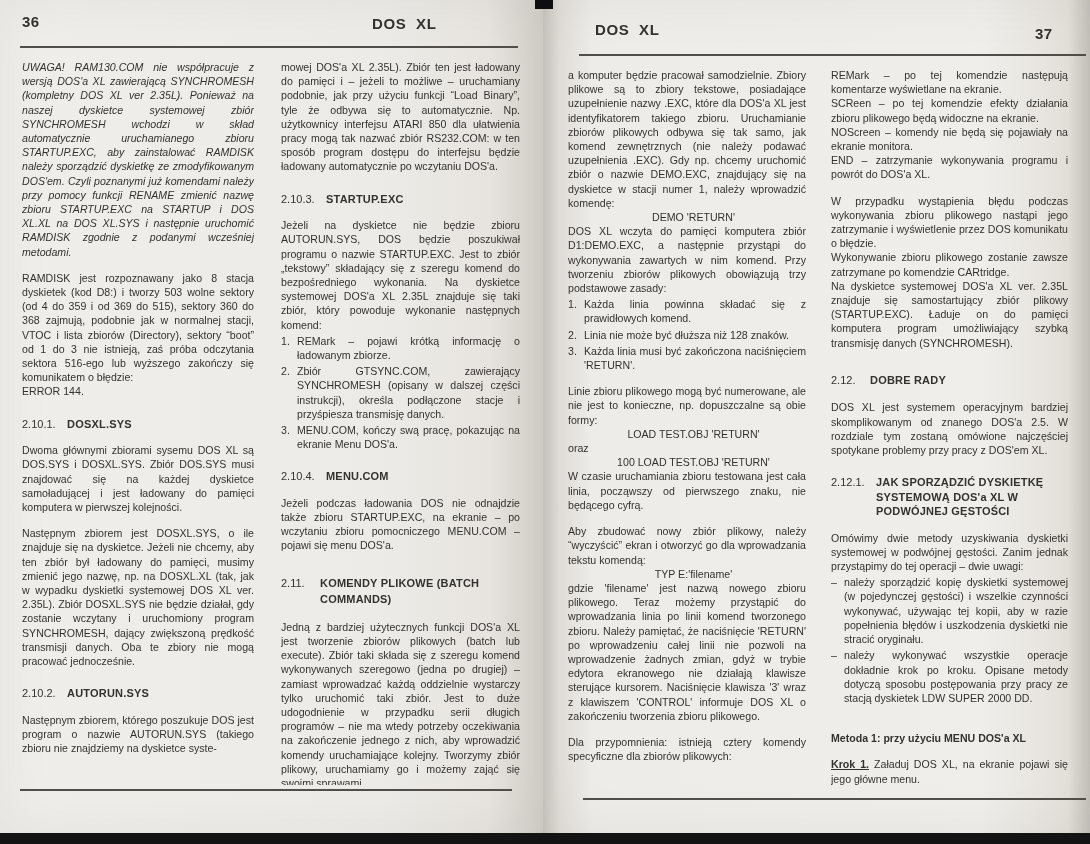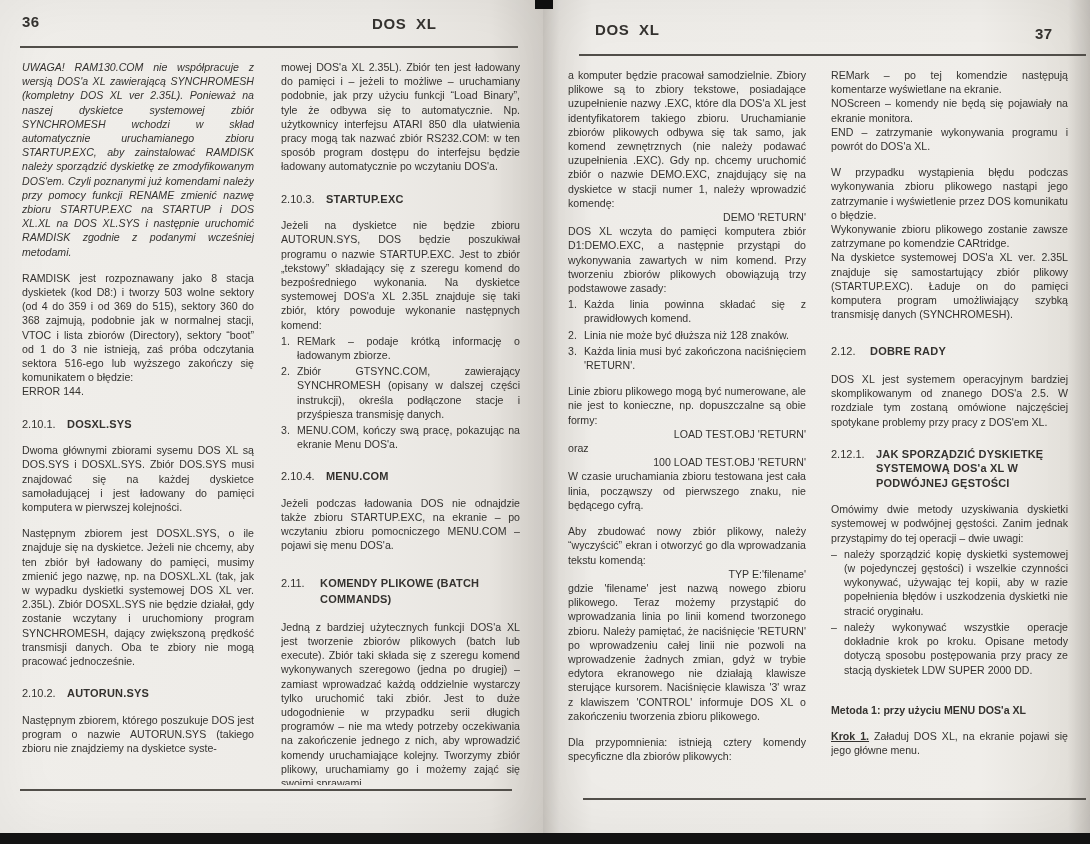--- a/index.html
+++ b/index.html
@@ -40,21 +40,21 @@
   .col-l1 { left:22px;  top:60px; width:232px; height:725px; }
   .col-l2 { left:281px; top:60px; width:239px; height:725px; }
   .col-r1 { left:25px;  top:68px; width:238px; height:726px; }
   .col-r2 { left:288px; top:68px; width:237px; height:726px; }
 
   .blk { margin:0; }
   .sp  { margin-top:12px; }
   .sp2 { margin-top:26px; }
   .italic { font-style:italic; }
   .bold { font-weight:bold; }
-  .cmd { padding-left:13px; text-align:right; }
+  .cmd { padding-left:13px; text-align:center; }
 
   .h2 { display:flex; font-size:11px; line-height:16.5px; margin-top:22px; text-align:left; }
   .h2 .hnum { flex:0 0 39px; }
   .h2 .htitle { font-weight:bold; letter-spacing:.2px; }
   .h3 { display:flex; font-size:11px; line-height:14.5px; margin-top:18px; text-align:left; }
   .h3 .hnum { flex:0 0 45px; }
   .h3 .htitle { font-weight:bold; letter-spacing:.2px; }
 
   .li { display:flex; margin-top:2px; }
   .li .lmark { flex:0 0 16px; }
@@ -91,21 +91,21 @@
 
     <div class="col col-l2">
       <p class="blk">mowej DOS'a XL 2.35L). Zbiór ten jest ładowany do pamięci i – jeżeli to możliwe – uruchamiany podobnie, jak przy użyciu funkcji “Load Binary”, tyle że odbywa się to automatycznie. Np. użytkownicy interfejsu ATARI 850 dla ułatwienia pracy mogą tak nazwać zbiór RS232.COM: w ten sposób program dostępu do interfejsu będzie ładowany automatycznie po wczytaniu DOS'a.</p>
       <div class="h3 blk">
         <span class="hnum">2.10.3.</span>
         <span class="htitle">STARTUP.EXC</span>
       </div>
       <p class="blk sp">Jeżeli na dyskietce nie będzie zbioru AUTORUN.SYS, DOS będzie poszukiwał programu o nazwie STARTUP.EXC. Jest to zbiór „tekstowy” składający się z szeregu komend do bezpośredniego wykonania. Na dyskietce systemowej DOS'a XL 2.35L znajduje się taki zbiór, który powoduje wykonanie następnych komend:</p>
       <div class="li">
         <span class="lmark">1.</span>
-        <span class="ltext">REMark – podaje krótką informację o ładowanym zbiorze.</span>
+        <span class="ltext">REMark – pojawi krótką informację o ładowanym zbiorze.</span>
       </div>
       <div class="li">
         <span class="lmark">2.</span>
         <span class="ltext">Zbiór GTSYNC.COM, zawierający SYNCHROMESH (opisany w dalszej części instrukcji), określa podłączone stacje i przyśpiesza transmisję danych.</span>
       </div>
       <div class="li">
         <span class="lmark">3.</span>
         <span class="ltext">MENU.COM, kończy swą pracę, pokazując na ekranie Menu DOS'a.</span>
       </div>
       <div class="h3 blk">
@@ -150,20 +150,21 @@
       <p class="blk cmd">100 LOAD TEST.OBJ 'RETURN'</p>
       <p class="blk">W czasie uruchamiania zbioru testowana jest cała linia, począwszy od pierwszego znaku, nie będącego cyfrą.</p>
       <p class="blk sp">Aby zbudować nowy zbiór plikowy, należy “wyczyścić” ekran i otworzyć go dla wprowadzania tekstu komendą:</p>
       <p class="blk cmd">TYP E:'filename'</p>
       <p class="blk">gdzie 'filename' jest nazwą nowego zbioru plikowego. Teraz możemy przystąpić do wprowadzania linia po linii komend tworzonego zbioru. Należy pamiętać, że naciśnięcie 'RETURN' po wprowadzeniu całej linii nie pozwoli na wprowadzenie żadnych zmian, gdyż w trybie edytora ekranowego nie działają klawisze sterujące kursorem. Naciśnięcie klawisza '3' wraz z klawiszem 'CONTROL' informuje DOS XL o zakończeniu tworzenia zbioru plikowego.</p>
       <p class="blk sp">Dla przypomnienia: istnieją cztery komendy specyficzne dla zbiorów plikowych:</p>
     </div>
 
     <div class="col col-r2">
       <p class="blk">REMark – po tej komendzie następują komentarze wyświetlane na ekranie.</p>
+      <p class="blk">SCReen – po tej komendzie efekty działania zbioru plikowego będą widoczne na ekranie.</p>
       <p class="blk">NOScreen – komendy nie będą się pojawiały na ekranie monitora.</p>
       <p class="blk">END – zatrzymanie wykonywania programu i powrót do DOS'a XL.</p>
       <p class="blk sp">W przypadku wystąpienia błędu podczas wykonywania zbioru plikowego nastąpi jego zatrzymanie i wyświetlenie przez DOS komunikatu o błędzie.</p>
       <p class="blk">Wykonywanie zbioru plikowego zostanie zawsze zatrzymane po komendzie CARtridge.</p>
       <p class="blk">Na dyskietce systemowej DOS'a XL ver. 2.35L znajduje się samostartujący zbiór plikowy (STARTUP.EXC). Ładuje on do pamięci komputera program umożliwiający szybką transmisję danych (SYNCHROMESH).</p>
       <div class="h2 blk">
         <span class="hnum">2.12.</span>
         <span class="htitle">DOBRE RADY</span>
       </div>
       <p class="blk sp">DOS XL jest systemem operacyjnym bardziej skomplikowanym od znanego DOS'a 2.5. W rozdziale tym zostaną omówione najczęściej spotykane problemy przy pracy z DOS'em XL.</p>

